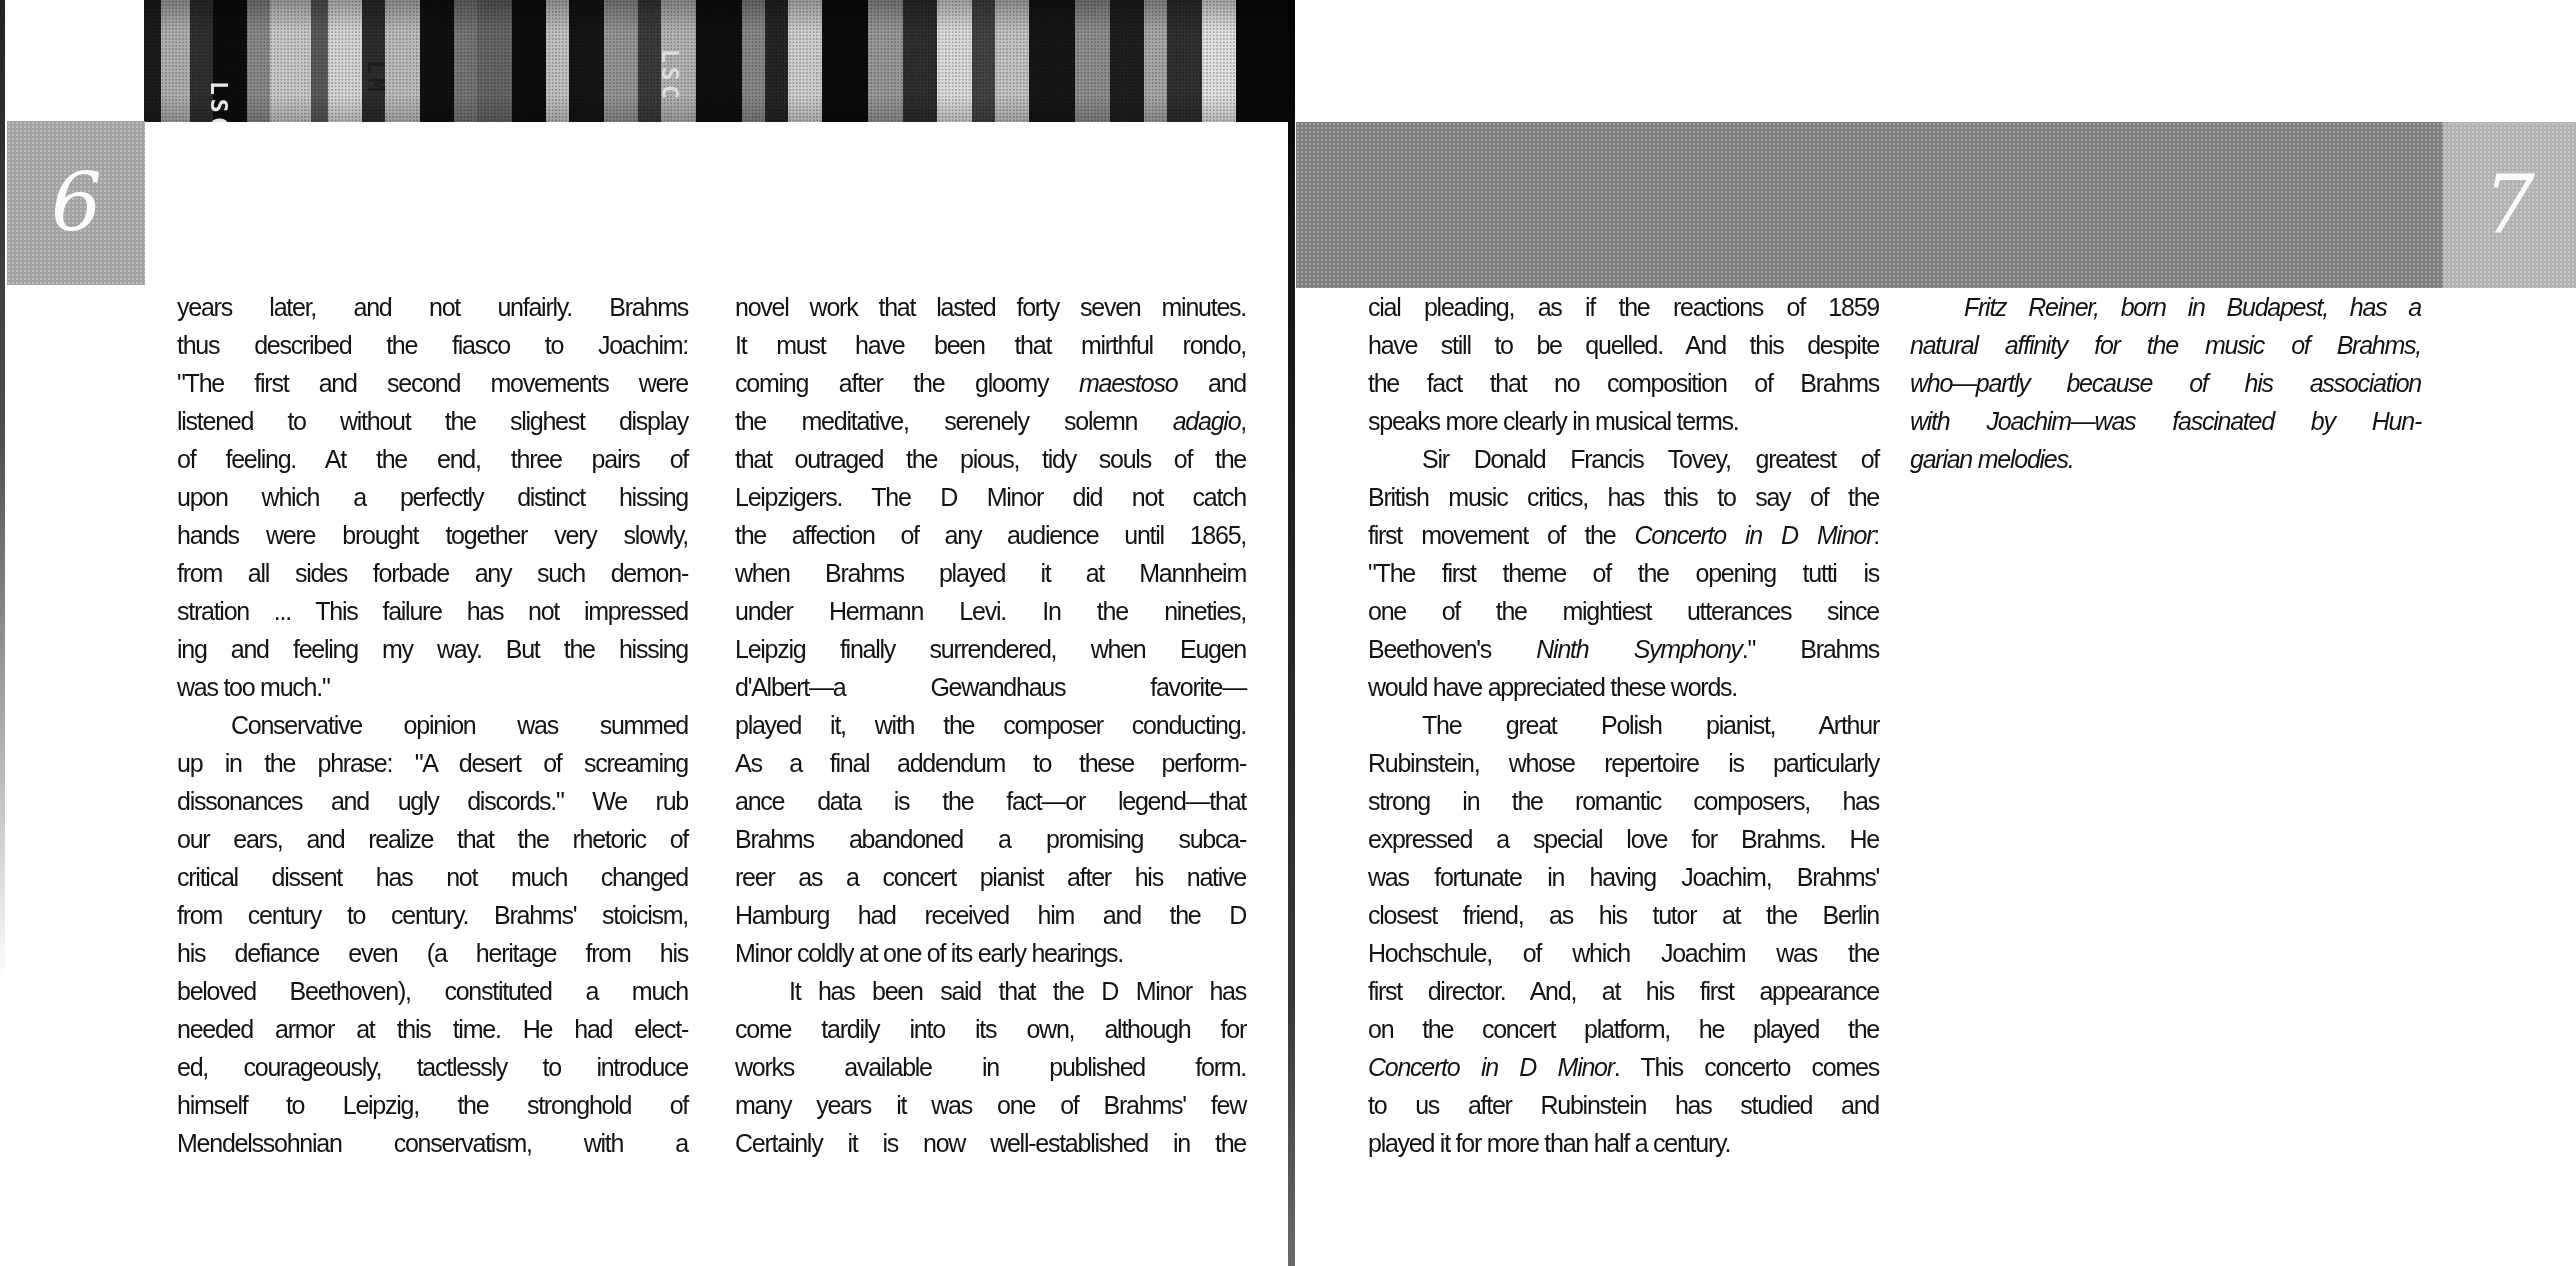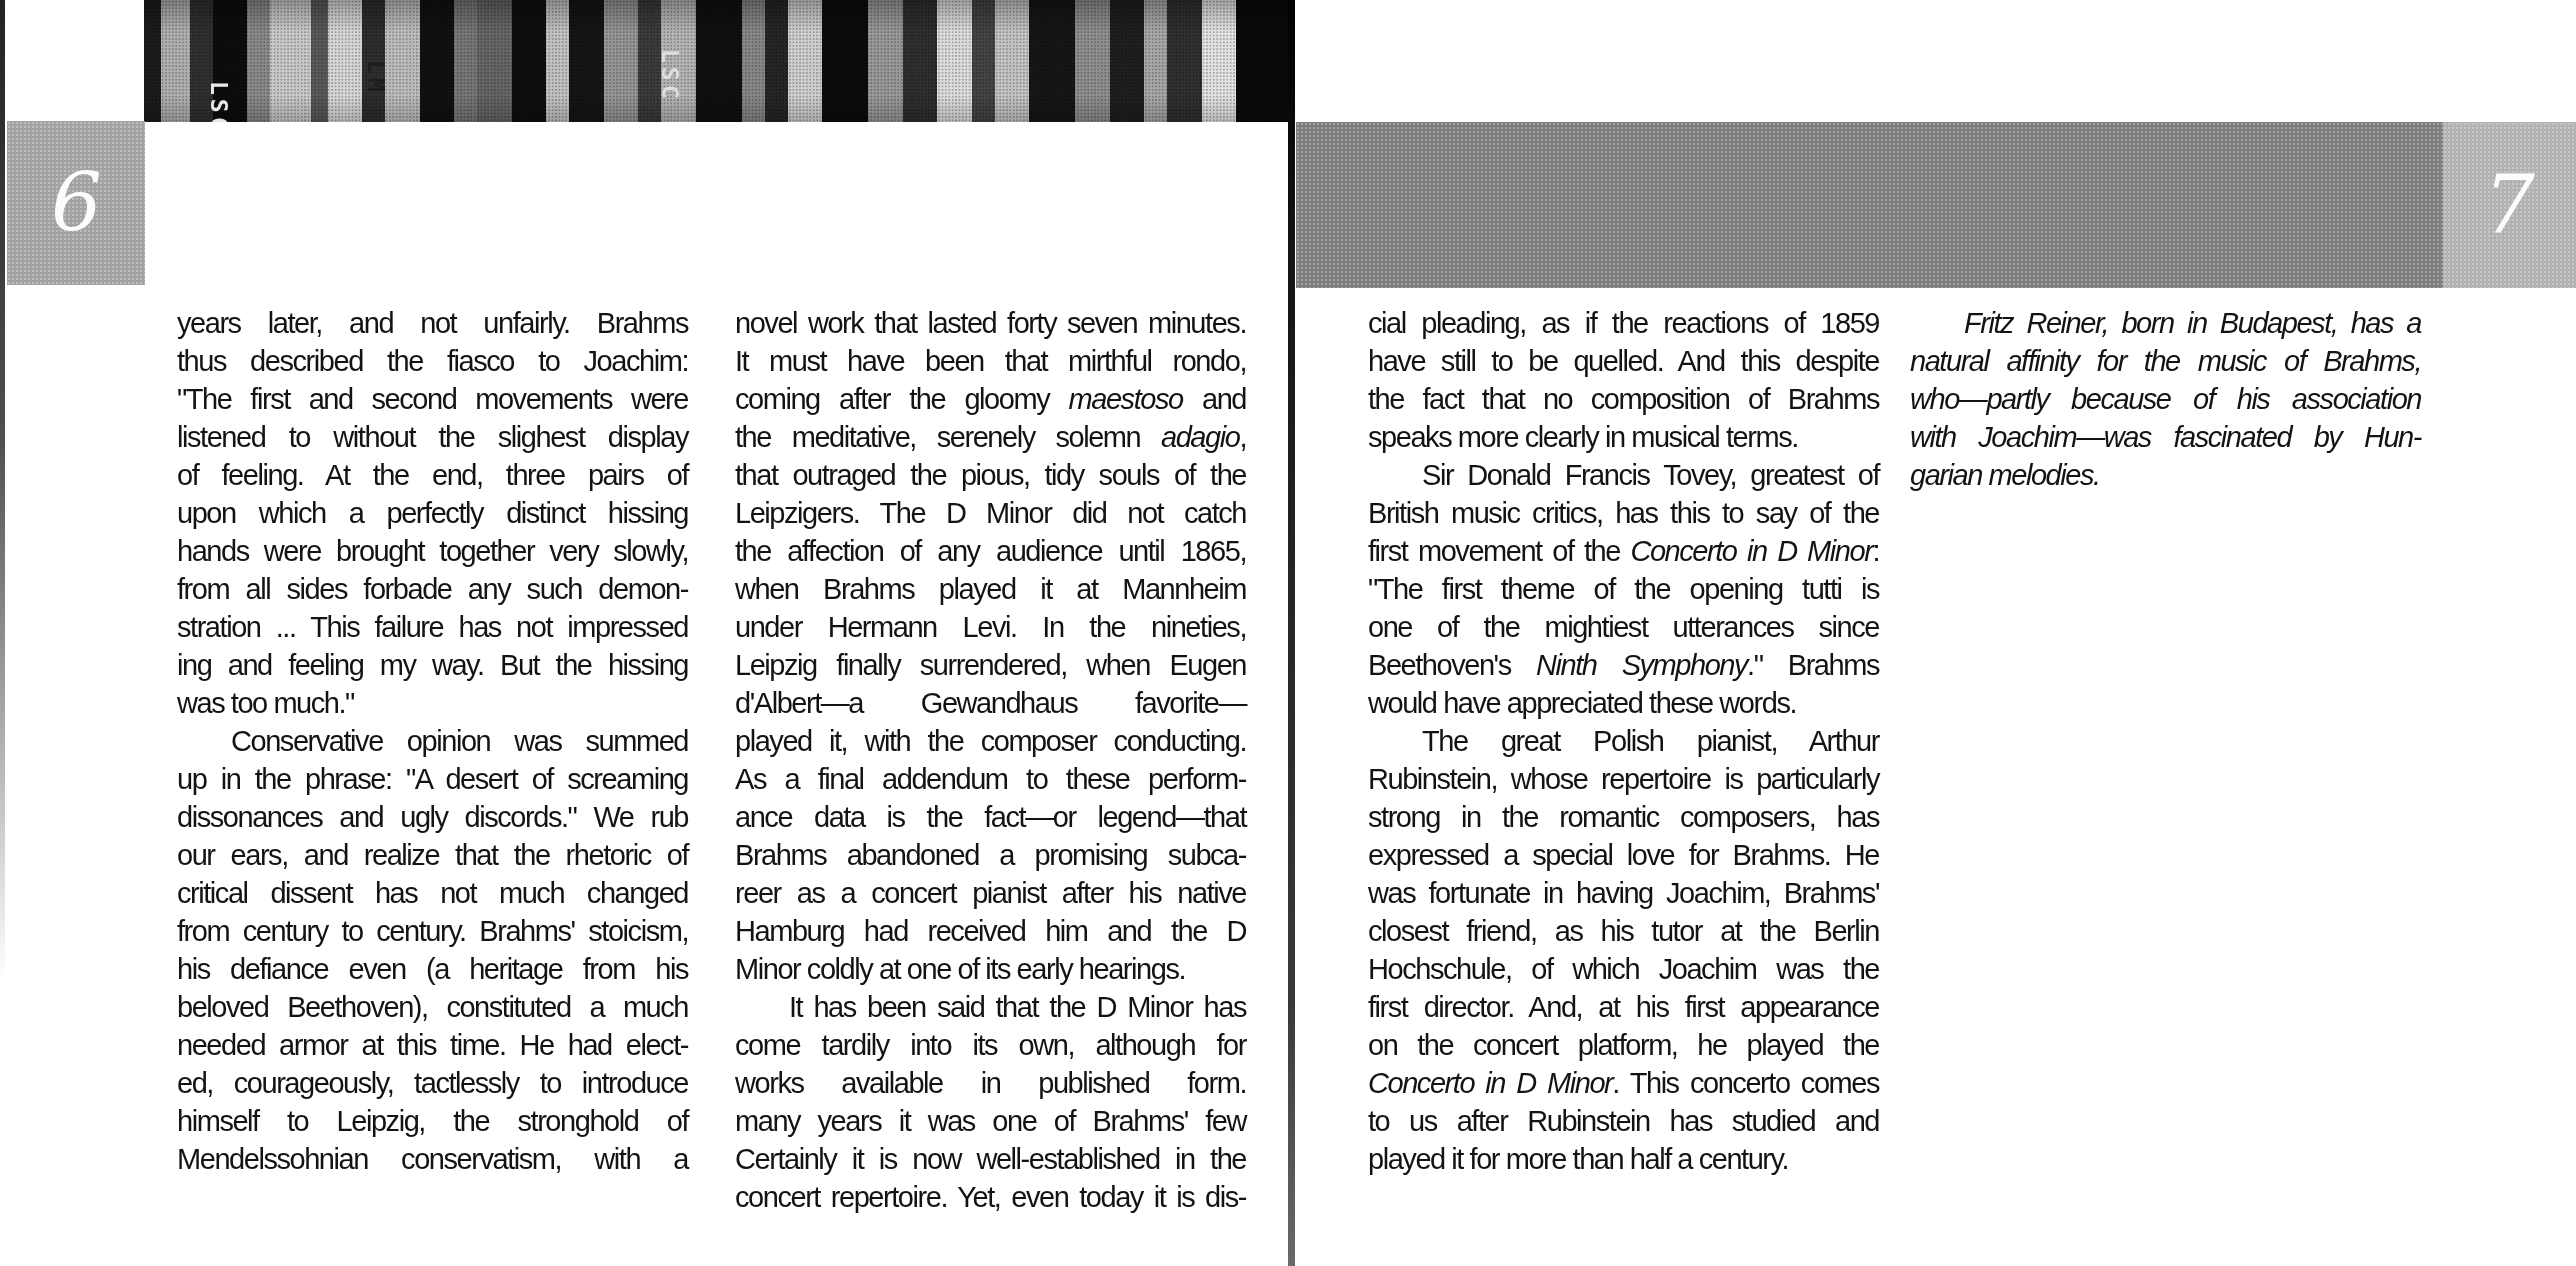--- a/index.html
+++ b/index.html
@@ -61,23 +61,23 @@
     position:absolute;left:1288px;top:0;width:7.4px;height:1266px;
     background:linear-gradient(180deg,#000000 0%,#141414 20%,#2a2a2a 55%,#3a3a3a 80%,#6a6a6a 100%);
     filter:blur(0.7px);
   }
   .left-edge{
     position:absolute;left:0;top:0;width:5.4px;height:981px;
     background:linear-gradient(180deg,rgba(10,10,10,.9) 0%,rgba(20,20,20,.75) 45%,rgba(40,40,40,.3) 80%,rgba(60,60,60,0) 100%);
   }
   
   .col{
-    position:absolute;top:304px;width:511px;
+    position:absolute;top:288px;width:511px;
     color:var(--ink,#131313);
-    font-size:29px;letter-spacing:-0.05em;
+    font-size:25px;letter-spacing:-0.05em;
   }
   .col.c1{left:177px;}
   .col.c2{left:735px;}
   .col.c3{left:1368px;}
   .col.c4{left:1910px;font-style:italic;}
   .line{
     height:38px;line-height:38px;
     text-align:justify;text-align-last:justify;
     white-space:normal;overflow:visible;
   }
@@ -148,21 +148,20 @@
     <div class="line"><span>ance data is the fact—or legend—that</span></div>
     <div class="line"><span>Brahms abandoned a promising subca-</span></div>
     <div class="line"><span>reer as a concert pianist after his native</span></div>
     <div class="line"><span>Hamburg had received him and the D</span></div>
     <div class="line end"><span>Minor coldly at one of its early hearings.</span></div>
     <div class="line ind"><span>It has been said that the D Minor has</span></div>
     <div class="line"><span>come tardily into its own, although for</span></div>
     <div class="line"><span>works available in published form.</span></div>
     <div class="line"><span>many years it was one of Brahms' few</span></div>
     <div class="line"><span>Certainly it is now well-established in the</span></div>
-    <div class="line"><span>concert repertoire. Yet, even today it is dis-</span></div>
   </div>
 <div class="col c3">
     <div class="line"><span>cial pleading, as if the reactions of 1859</span></div>
     <div class="line"><span>have still to be quelled. And this despite</span></div>
     <div class="line"><span>the fact that no composition of Brahms</span></div>
     <div class="line end"><span>speaks more clearly in musical terms.</span></div>
     <div class="line ind"><span>Sir Donald Francis Tovey, greatest of</span></div>
     <div class="line"><span>British music critics, has this to say of the</span></div>
     <div class="line"><span>first movement of the </span><i>Concerto in D Minor</i><span>:</span></div>
     <div class="line"><span>"The first theme of the opening tutti is</span></div>

